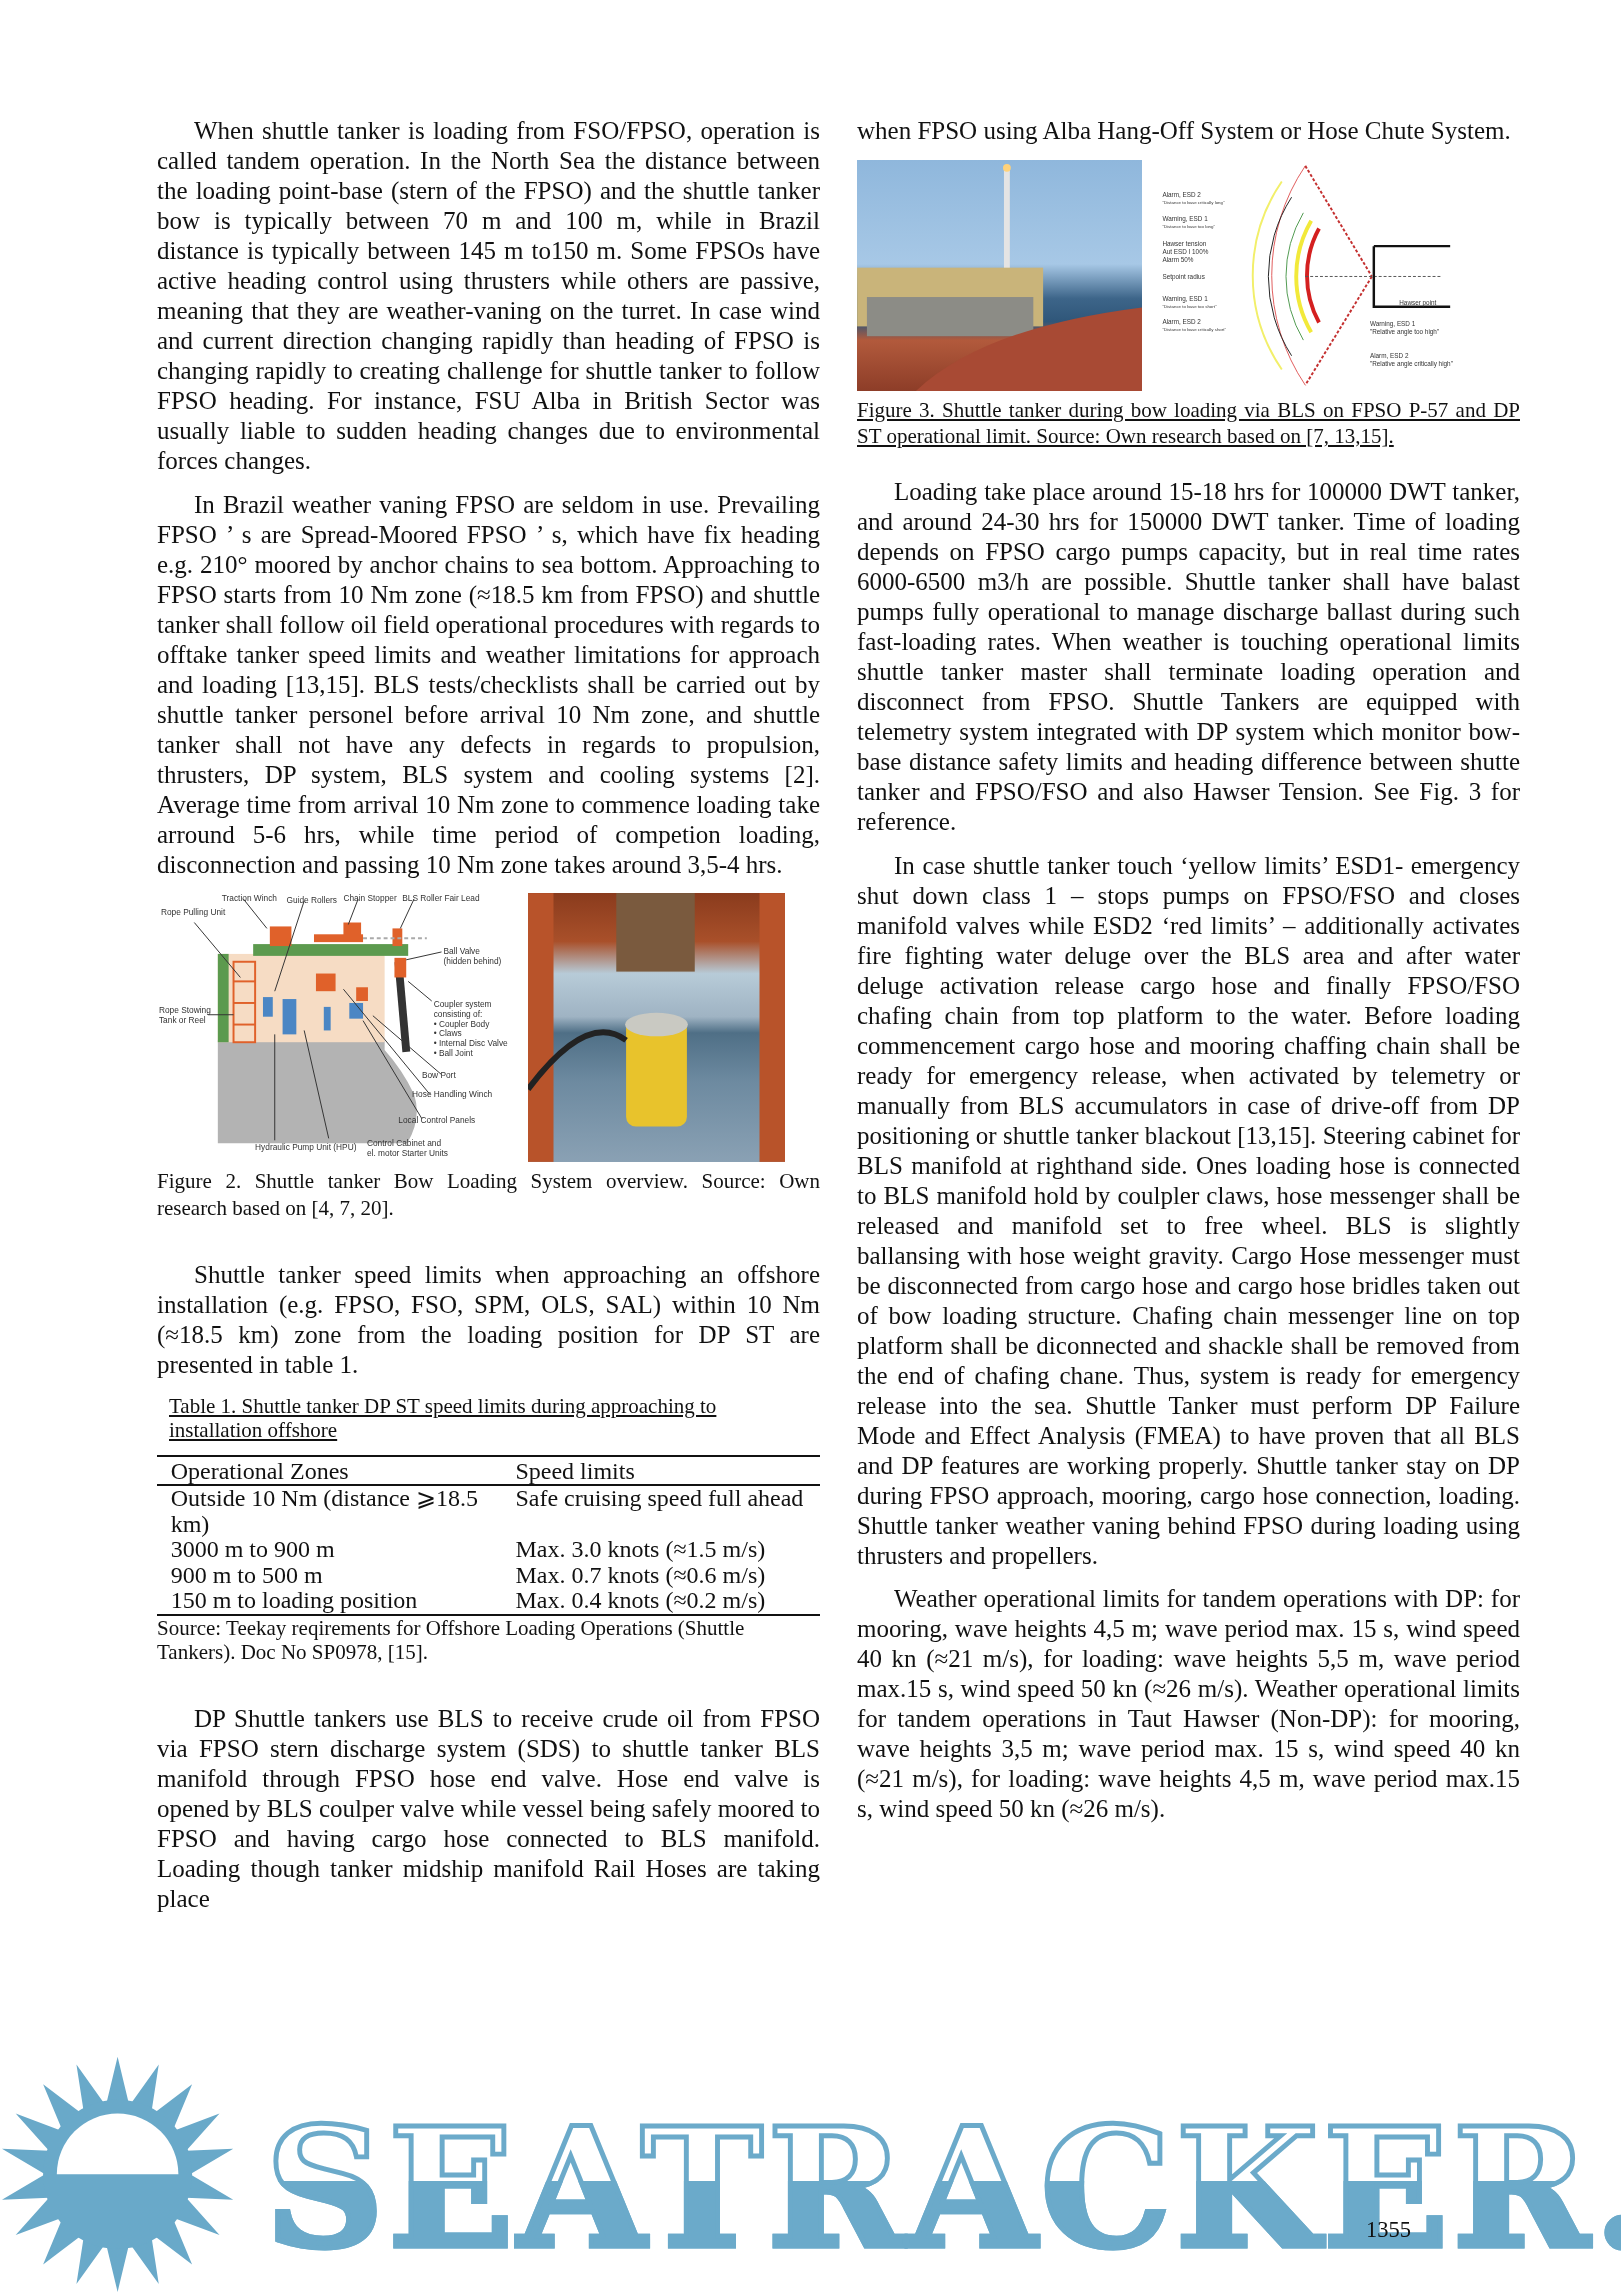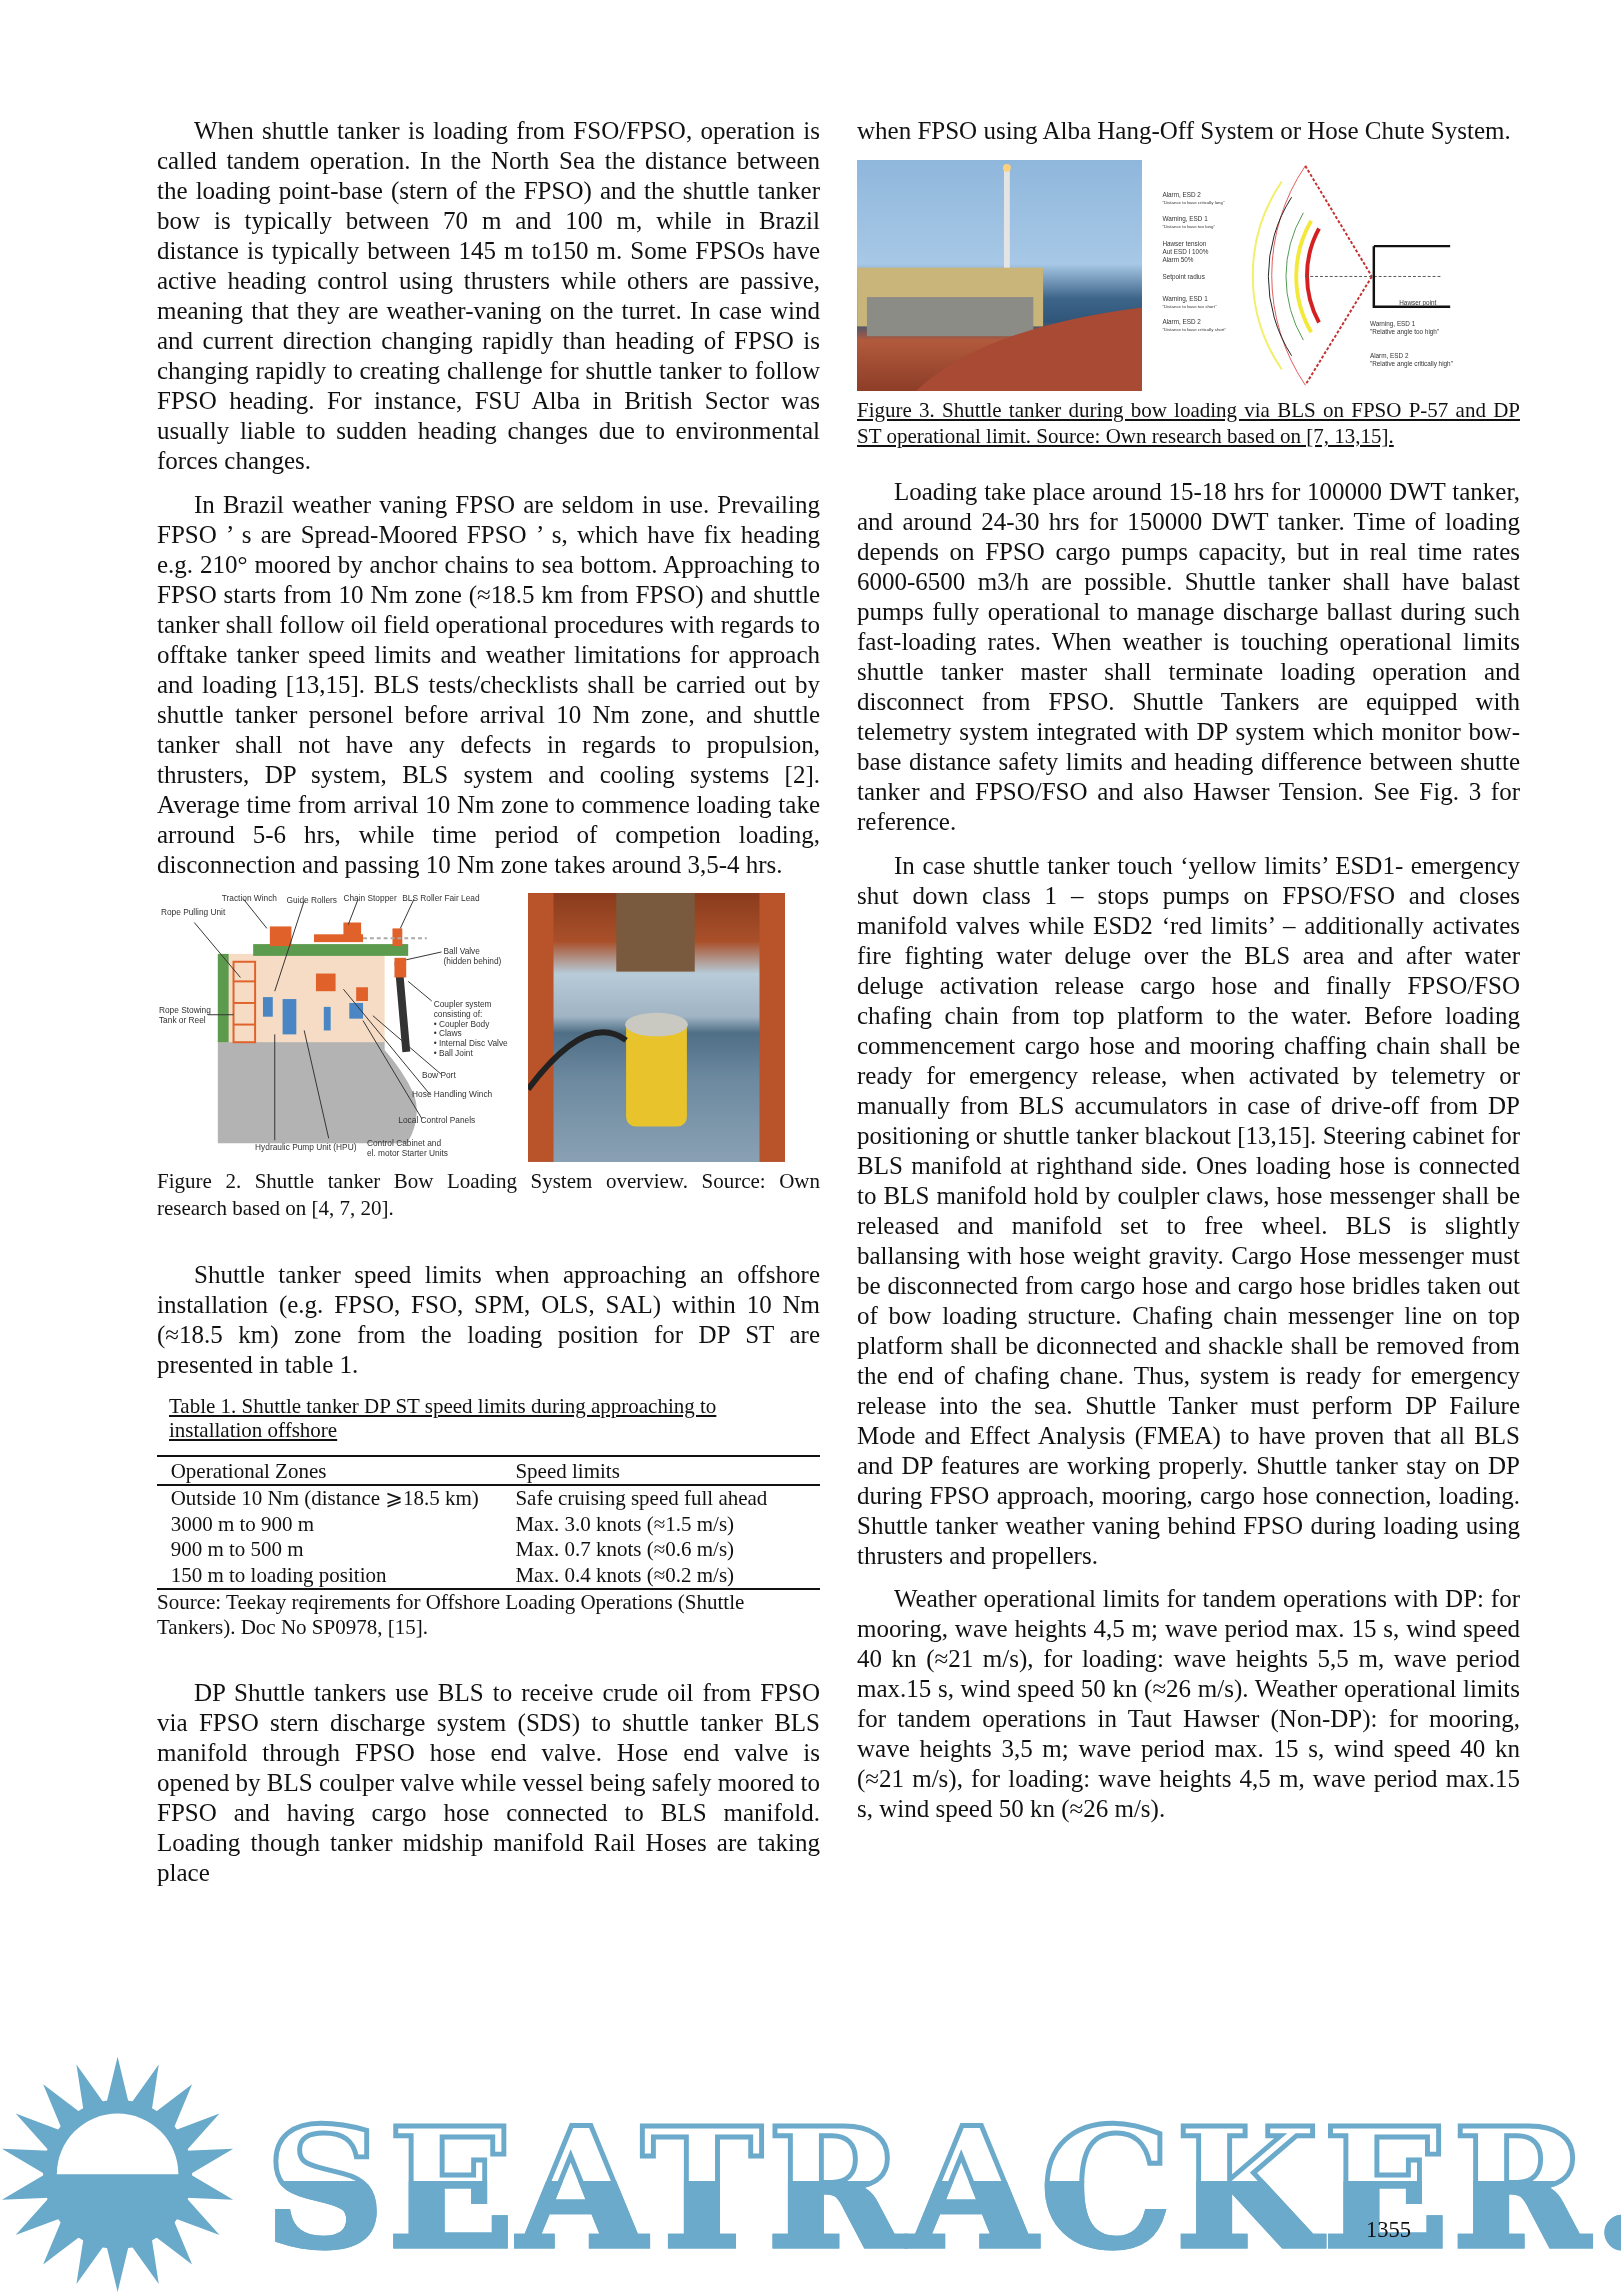--- a/index.html
+++ b/index.html
@@ -13,21 +13,21 @@
   .caption { font-size: 21px; line-height: 26.5px; text-align: justify; margin: 0 0 39px 0; }
   .figure-row { display: flex; gap: 5.9px; margin: 2px 0 5.9px 0; }
   .fig-box { position: relative; overflow: hidden; }
   .fig2-diagram { width: 365px; height: 269px; background: #fff; }
   .fig2-photo { width: 257px; height: 269px;
     background: linear-gradient(180deg, #8a3b1d 0%, #a9502a 18%, #b7cbd8 30%, #9fb3c3 46%, #4f6f86 52%, #6d8aa0 70%, #8aa1b4 100%); }
   .fig3-photo { width: 290px; height: 231px;
     background: linear-gradient(180deg, #8fb7dc 0%, #a7c8e6 45%, #3d6589 60%, #2f5679 70%, #b25a3c 78%, #8d3d28 100%); }
   .fig3-diagram { width: 369px; height: 231px; background: #fff; }
   .table-title { font-size: 21px; line-height: 24.5px; margin: 12px; text-decoration: underline; }
-  table.speed { width: 100%; border-collapse: collapse; font-size: 21px; line-height: 25.5px; margin-top: 2px; }
+  table.speed { width: 100%; border-collapse: collapse; font-size: 24px; line-height: 25.5px; margin-top: 2px; }
   table.speed th, table.speed td { text-align: left; font-weight: normal; vertical-align: top; padding: 0 0 0 13.7px; }
   table.speed th { border-top: 2.5px solid #111; border-bottom: 2px solid #111; padding-top: 2px; }
   table.speed tr.last td { border-bottom: 2px solid #111; }
   table.speed td.c1, table.speed th.c1 { width: 52%; }
   .source { font-size: 21px; line-height: 24.5px; margin: 0 0 39px 0; }
   .page-number { position: absolute; left: 1366px; top: 2217px; font-size: 22.5px; color: #111; }
   .watermark { position: absolute; left: 0; top: 2039px; width: 1621px; height: 254px; pointer-events: none; }
   .wm-text { position: absolute; left: 265px; top: 2115px; font-family: "DejaVu Serif", serif; font-weight: bold;
     font-size: 165px; letter-spacing: 3.9px; line-height: 147px; color: transparent;
     -webkit-text-stroke: 4.9px #69a9c9; pointer-events: none;

